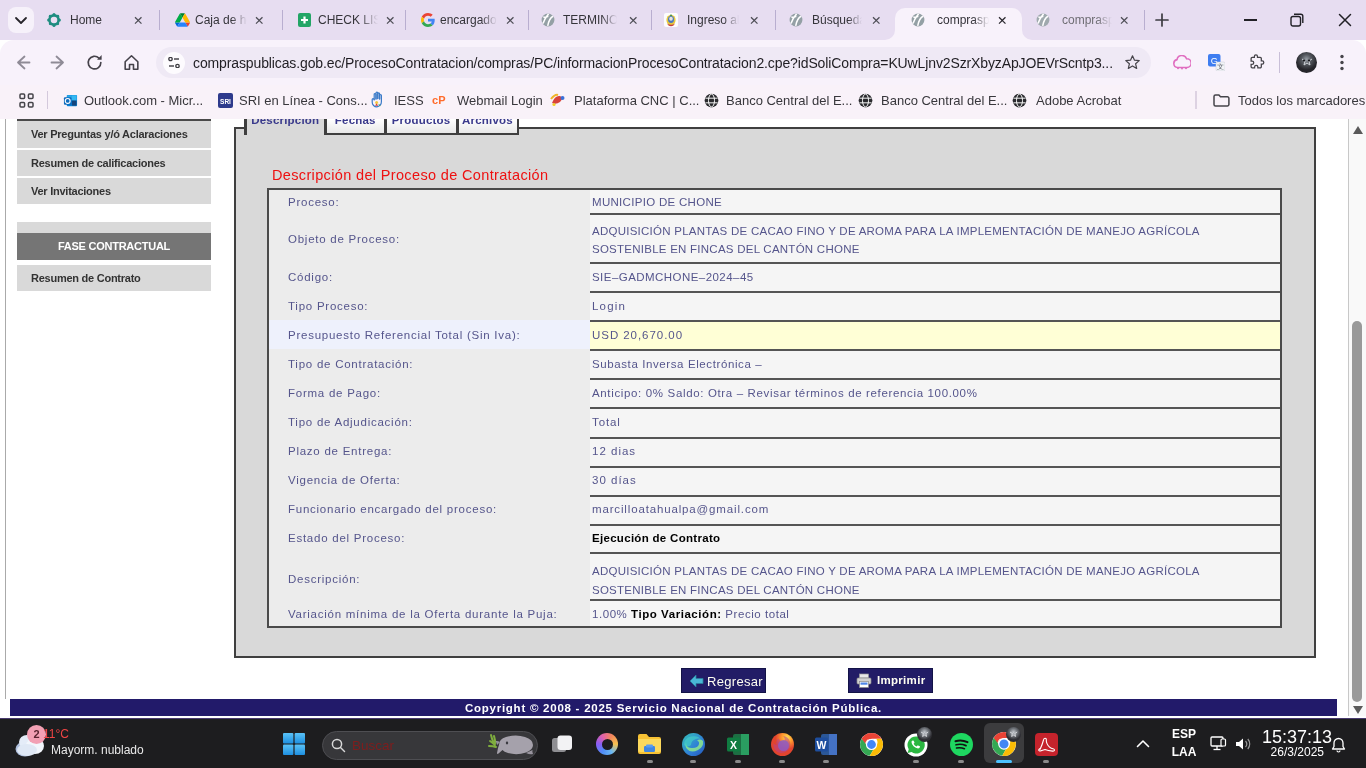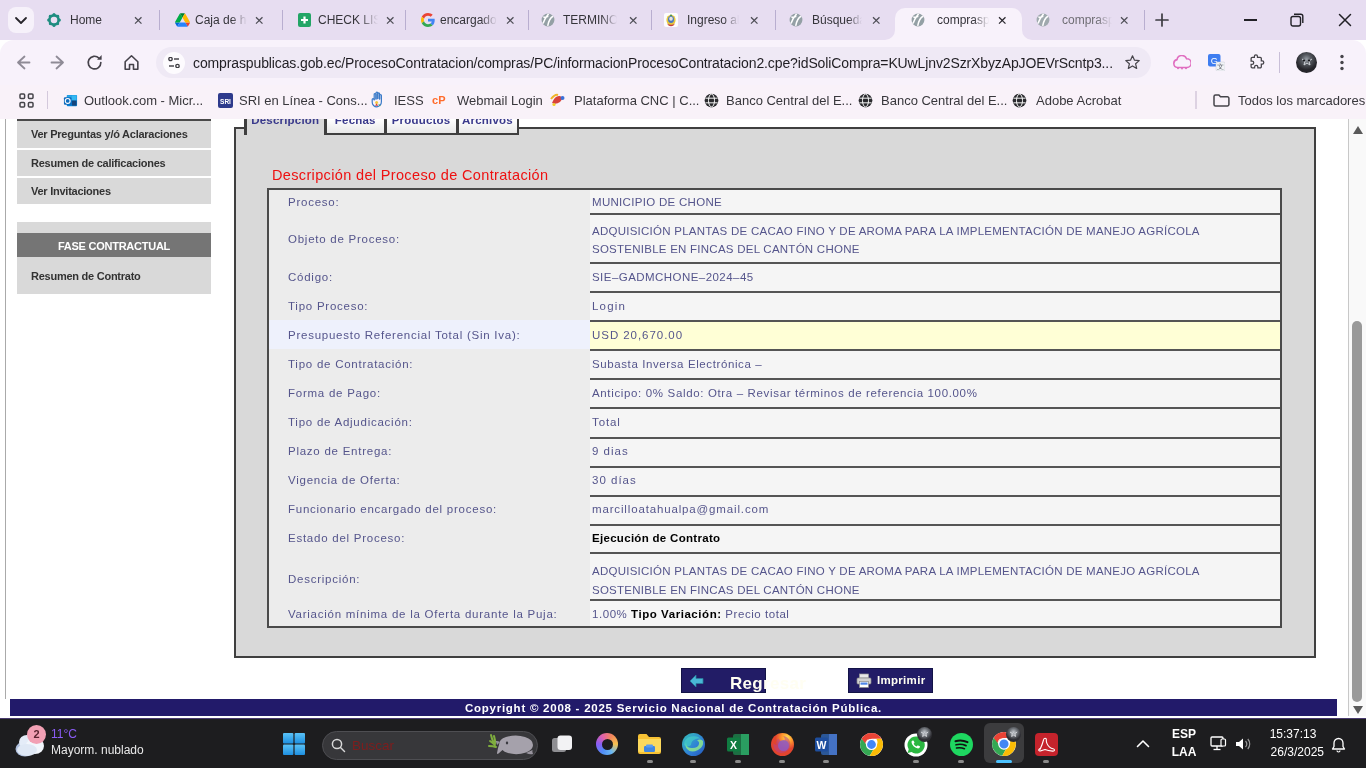--- a/index.html
+++ b/index.html
@@ -323,21 +323,21 @@
     </div>
   <div class="a sideitem" style="top:59px;height:25.5px">
       <span>Ver Invitaciones</span>
     </div>
   <div class="a sideitem" style="top:103px;height:38px">
       <span>Ver Resultados de Negociación</span>
     </div>
   <div class="a sideitem" style="top:113.5px;height:27.5px;background:#757575;color:#fff;text-align:center">
       <span style="left:0;width:100%">FASE CONTRACTUAL</span>
     </div>
-  <div class="a sideitem" style="top:138px;height:37px">
+  <div class="a sideitem" style="top:146px;height:26px">
       <span>Resumen de Contrato</span>
     </div>
 
   <div class="a" id="panel"></div>
 
   <div class="a" style="left:244px;top:0;width:2.5px;height:16px;background:#3f3f3f"></div>
   <div class="a" style="left:246.5px;top:0;width:77.5px;height:16px;background:#d9d9d9"></div>
   <div class="a" style="left:324px;top:0;width:3px;height:16px;background:#3f3f3f"></div>
   <div class="a" style="left:327px;top:0;width:56.5px;height:13.5px;background:linear-gradient(#ffffff,#e8e8e8)"></div>
   <div class="a" style="left:324px;top:13.5px;width:62.5px;height:2.5px;background:#3f3f3f"></div>
@@ -392,36 +392,36 @@
 
     <div class="a val" style="top:12.5px;letter-spacing:.3px">MUNICIPIO DE CHONE</div>
     <div class="a val" style="top:41px;letter-spacing:.25px">ADQUISICIÓN PLANTAS DE CACAO FINO Y DE AROMA PARA LA IMPLEMENTACIÓN DE MANEJO AGRÍCOLA</div>
     <div class="a val" style="top:59.5px;letter-spacing:.25px">SOSTENIBLE EN FINCAS DEL CANTÓN CHONE</div>
     <div class="a val" style="top:87px;letter-spacing:.45px">SIE–GADMCHONE–2024–45</div>
     <div class="a val" style="top:116.5px;letter-spacing:1.2px">Login</div>
     <div class="a val" style="top:145.5px;letter-spacing:.95px">USD 20,670.00</div>
     <div class="a val" style="top:174.5px;letter-spacing:.6px">Subasta Inversa Electrónica –</div>
     <div class="a val" style="top:203.5px;letter-spacing:.65px">Anticipo: 0% Saldo: Otra – Revisar términos de referencia 100.00%</div>
     <div class="a val" style="top:232.5px;letter-spacing:.9px">Total</div>
-    <div class="a val" style="top:261.5px;letter-spacing:1px">9 dias</div>
+    <div class="a val" style="top:261.5px;letter-spacing:1px">12 dias</div>
     <div class="a val" style="top:290.5px;letter-spacing:1px">30 días</div>
     <div class="a val" style="top:319.5px;letter-spacing:.85px">marcilloatahualpa@gmail.com</div>
     <div class="a val" style="top:348.5px;color:#000;font-weight:bold;letter-spacing:.3px">Ejecución de Contrato</div>
     <div class="a val" style="top:381.5px;letter-spacing:.25px">ADQUISICIÓN PLANTAS DE CACAO FINO Y DE AROMA PARA LA IMPLEMENTACIÓN DE MANEJO AGRÍCOLA</div>
     <div class="a val" style="top:400px;letter-spacing:.25px">SOSTENIBLE EN FINCAS DEL CANTÓN CHONE</div>
     <div class="a val" style="top:424px;letter-spacing:.55px">1.00% <b style="color:#000">Tipo Variación:</b> Precio total</div>
   </div>
 
   <div class="a" id="btn-slot" style="left:0;top:0;width:1348px;height:599px">
 
     <div class="a" style="left:681px;top:549px;width:85px;height:25px;background:#221c66;border:1px solid #131347;box-sizing:border-box"></div>
     <svg class="a" style="left:689px;top:554.5px" width="15" height="14" viewBox="0 0 15 14">
         <path d="M7 1 L1 7 L7 13 V9.5 H14 V4.5 H7z" fill="#49b8d6" stroke="#2a7f9c" stroke-width=".8"></path>
       </svg>
-    <div class="a" style="left:730px;top:555px;font-size:17px;font-weight:bold;color:#fffef2;letter-spacing:.3px">Regresar</div>
+    <div class="a" style="left:707px;top:555px;font-size:13px;font-weight:normal;color:#fffef2;letter-spacing:.3px">Regresar</div>
 
     <div class="a" style="left:848px;top:549px;width:85px;height:25px;background:#221c66;border:1px solid #131347;box-sizing:border-box"></div>
     <svg class="a" style="left:856px;top:553.5px" width="16" height="16" viewBox="0 0 16 16">
         <rect x="3.5" y="1" width="9" height="4" fill="#e8e8e8" stroke="#9a9a9a" stroke-width=".7"></rect>
         <rect x="1" y="5" width="14" height="6" rx="1" fill="#d2d2d2" stroke="#8a8a8a" stroke-width=".7"></rect>
         <rect x="3.5" y="8.5" width="9" height="6" fill="#fff" stroke="#8a8a8a" stroke-width=".7"></rect>
         <rect x="4.5" y="9.5" width="7" height="2.2" fill="#4f86e8"></rect>
       </svg>
     <div class="a" style="left:877px;top:555px;font-size:11.5px;font-weight:bold;color:#fffef2;letter-spacing:.3px">Imprimir</div>
   </div>
@@ -449,21 +449,21 @@
 <div class="a" id="tb-slot" style="left:0;top:0;width:1366px;height:768px">
 
   <svg class="a" style="left:15px;top:730px" width="30" height="27" viewBox="0 0 30 27">
       <ellipse cx="10" cy="19" rx="9.5" ry="7.5" fill="#aebfdd"></ellipse>
       <ellipse cx="12" cy="12" rx="8" ry="7" fill="#e4ecf8"></ellipse>
       <ellipse cx="20" cy="16" rx="9" ry="8" fill="#f2f6fc"></ellipse>
       <ellipse cx="12" cy="20" rx="10" ry="6" fill="#dfe8f5"></ellipse>
     </svg>
   <div class="a" style="left:27px;top:725px;width:19px;height:19px;border-radius:50%;background:#f2a0b4"></div>
   <div class="a" style="left:27px;top:727.5px;width:19px;text-align:center;font-size:11px;font-weight:bold;color:#5a2430">2</div>
-  <div class="a" style="left:51px;top:727px;font-size:12px;color:#8b5cf6">11°C</div>
+  <div class="a" style="left:43px;top:727px;font-size:12px;color:#ef4444">11°C</div>
   <div class="a" style="left:51px;top:743px;font-size:12px;color:#e8e8e8">Mayorm. nublado</div>
 
   <svg class="a" style="left:283px;top:733px" width="22" height="22" viewBox="0 0 22 22">
       <defs>
         <linearGradient id="st" x1="0" y1="0" x2="0" y2="1">
           <stop offset="0" stop-color="#59c2f7"></stop>
           <stop offset="1" stop-color="#1e8fe0"></stop>
         </linearGradient>
       </defs>
       <g fill="url(#st)">
@@ -616,19 +616,19 @@
   <svg class="a" style="left:1210px;top:736px" width="18" height="16" viewBox="0 0 18 16">
       <rect x="1" y="1" width="12" height="9" rx="1" fill="none" stroke="#fff" stroke-width="1.3"></rect>
       <line x1="7" y1="10" x2="7" y2="13" stroke="#fff" stroke-width="1.3"></line>
       <line x1="3.5" y1="13.5" x2="10.5" y2="13.5" stroke="#fff" stroke-width="1.3"></line>
       <rect x="11" y="3" width="4.5" height="7" rx="1" fill="#1d1d1f" stroke="#fff" stroke-width="1.2"></rect>
     </svg>
   <svg class="a" style="left:1235px;top:737px" width="17" height="14" viewBox="0 0 17 14">
       <path d="M1 5 h3 l4-3.5 v11 L4 9 H1z" fill="#fff"></path>
       <path d="M10.5 4 a4.5 4.5 0 0 1 0 6 M12.8 2 a7.5 7.5 0 0 1 0 10" stroke="#9a9a9a" stroke-width="1.2" fill="none"></path>
     </svg>
-  <div class="a" style="left:1262px;top:727px;width:62px;text-align:center;font-size:12px;color:#fff">15:37:13</div>
+  <div class="a" style="left:1262px;top:727px;width:62px;text-align:center;font-size:18px;color:#fff">15:37:13</div>
   <div class="a" style="left:1262px;top:745px;width:62px;text-align:right;font-size:12px;color:#fff">26/3/2025</div>
   <svg class="a" style="left:1331px;top:737px" width="15" height="16" viewBox="0 0 15 16">
       <path d="M7.5 1.5 a4.5 4.5 0 0 1 4.5 4.5 v3.5 l1.5 2.5 h-12 l1.5-2.5 V6 a4.5 4.5 0 0 1 4.5-4.5z" fill="none" stroke="#fff" stroke-width="1.3" stroke-linejoin="round"></path>
       <path d="M6 13.5 a1.5 1.5 0 0 0 3 0" fill="none" stroke="#fff" stroke-width="1.2"></path>
     </svg>
 </div>
 
 </body></html>

